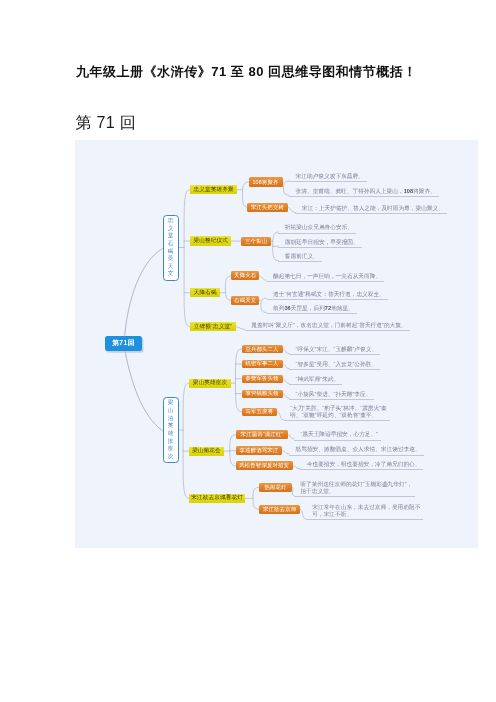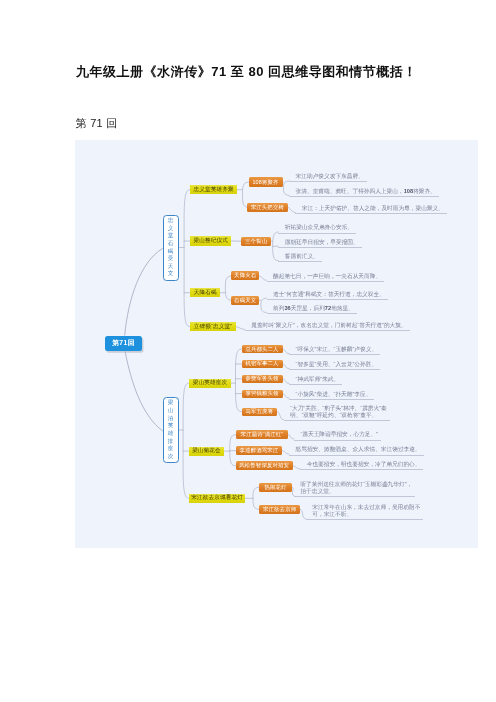--- a/index.html
+++ b/index.html
@@ -2,21 +2,21 @@
 <html><head>
 <meta charset="utf-8">
 <style>
   html,body{margin:0;padding:0;background:#ffffff;}
   body{width:496px;height:702px;overflow:hidden;
        font-family:"Liberation Sans","DejaVu Sans",sans-serif;
        -webkit-font-smoothing:antialiased;}
   .page{position:relative;width:496px;height:702px;background:#ffffff;}
   .doc-title{position:absolute;left:76px;top:63.5px;width:400px;
      font-size:13px;font-weight:bold;color:#111;line-height:16px;white-space:nowrap;letter-spacing:0.52px;}
-  .sub-title{position:absolute;left:75.5px;top:116px;font-size:11px;color:#1a1a1a;line-height:14px;letter-spacing:0.3px;}
+  .sub-title{position:absolute;left:75.5px;top:116px;font-size:16px;color:#1a1a1a;line-height:14px;letter-spacing:0.3px;}
   .map{position:absolute;left:75px;top:140px;width:403px;height:408px;
        background:#eff3fc;overflow:hidden;}
   .map svg{position:absolute;left:0;top:0;width:403px;height:408px;}
   .node{position:absolute;box-sizing:border-box;display:flex;align-items:center;
         justify-content:center;white-space:nowrap;}
   .n-root{background:#1d91dd;color:#ffffff;border-radius:2.5px;font-weight:bold;
      font-size:6.8px;box-shadow:1.4px 1.8px 0 rgba(165,168,178,.5);letter-spacing:.35px;}
   .n-branch{background:#ffffff;border:1.1px solid #3b86c9;border-radius:3.5px;color:#3b86c9;
      display:flex;flex-direction:column;align-items:center;justify-content:center;}
   .n-branch span{font-size:5.6px;line-height:7.65px;display:block;}

